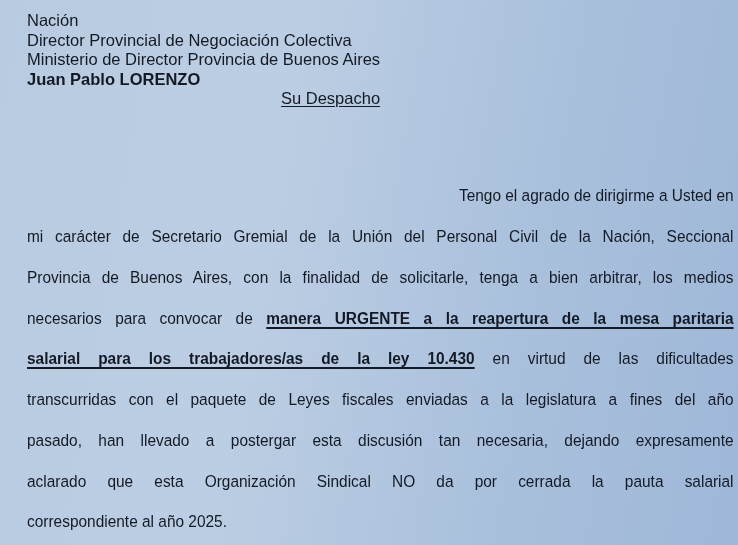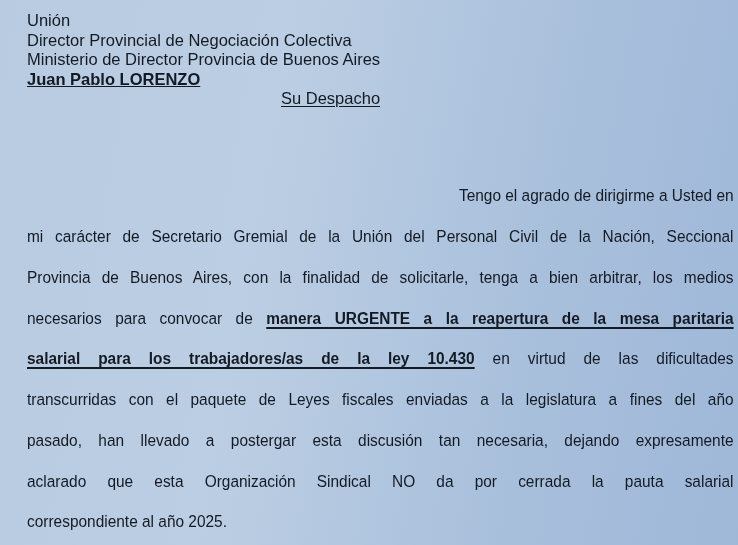--- a/index.html
+++ b/index.html
@@ -5,36 +5,36 @@
     html, body { margin:0; padding:0; }
     body {
       width:738px; height:545px; overflow:hidden;
       background: linear-gradient(100deg, #b9cbe0 0%, #bccee3 35%, #a9c0dc 70%, #9fb8d8 100%);
       font-family: "Liberation Sans", sans-serif;
       color:#141a24;
       position:relative;
     }
     .addr { position:absolute; left:27px; top:11px; font-size:16.5px; line-height:19.5px; }
     .addr div { white-space:nowrap; }
-    .bold { font-weight:bold;text-decoration:underline; }
+    .bold { font-weight:bold; }
     .u { text-decoration:underline; text-underline-offset:2px;text-align:right; }
     .body-text {
       position:absolute; left:27px; width:708px;
       font-size:16.8px; transform:scaleX(0.92); transform-origin:left top;
     }
     .line { position:absolute; left:0; white-space:nowrap; }
     .just { text-align:justify; text-align-last:justify; width:768px; }
     .right { width:768px; text-align:right; }
     .hl { font-weight:bold; text-decoration:underline; text-decoration-thickness:2px; text-underline-offset:3px; }
   </style>
 </head>
 <body>
 
 <div class="addr">
-  <div>Unión</div>
+  <div>Nación</div>
   <div>Director Provincial de Negociación Colectiva</div>
   <div>Ministerio de Director Provincia de Buenos Aires</div>
   <div class="bold">Juan Pablo LORENZO</div>
   <div class="u">Su Despacho</div>
 </div>
 
 <div class="body-text" style="top:0;">
   <div class="line right" style="top:186px;">Tengo el agrado de dirigirme a Usted en</div>
   <div class="line just" style="top:227px;">mi carácter de Secretario Gremial de la Unión del Personal Civil de la Nación, Seccional</div>
   <div class="line just" style="top:268px;">Provincia de Buenos Aires, con la finalidad de solicitarle, tenga a bien arbitrar, los medios</div>

